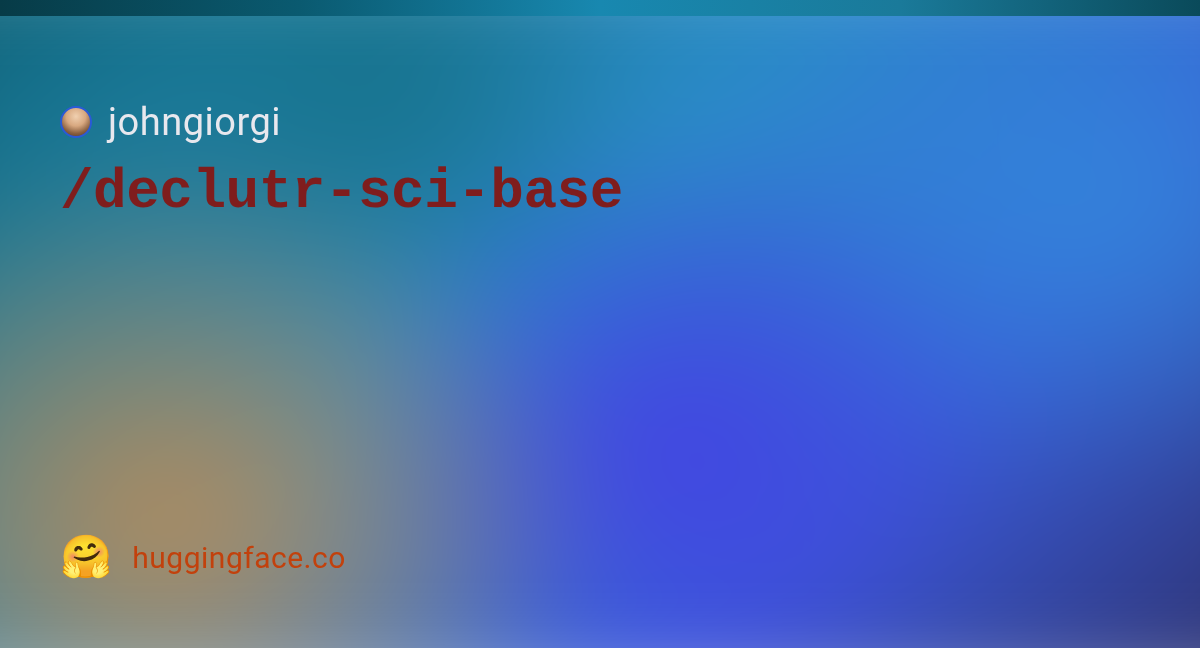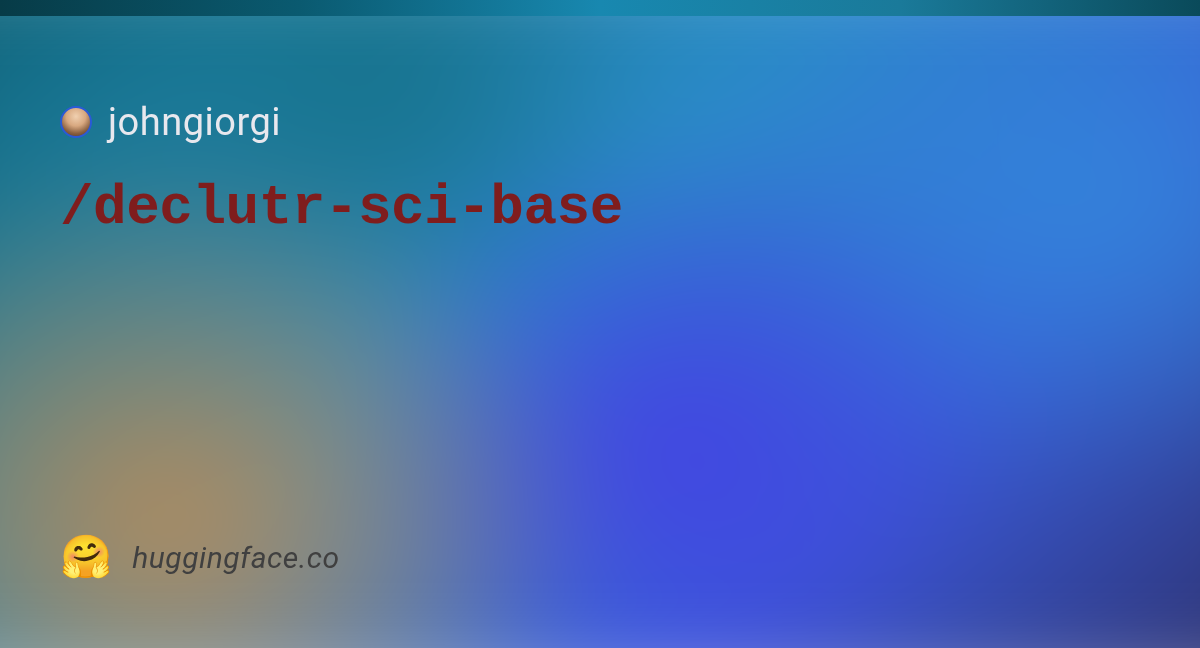--- a/index.html
+++ b/index.html
@@ -40,21 +40,21 @@
       z-index: 1;
       padding: 100px 60px 60px 60px;
       height: 100%;
       display: flex;
       flex-direction: column;
     }
     .username-row {
       display: flex;
       align-items: center;
       gap: 16px;
-      margin-bottom: 32px;
+      margin-bottom: 16px;
     }
     .avatar {
       width: 32px;
       height: 32px;
       border-radius: 50%;
       border: 2.5px solid #2a5ad8;
       background: radial-gradient(circle at 50% 30%, #f0d0b0 0%, #d8a880 40%, #8a6040 70%, #4a3020 100%);
       flex-shrink: 0;
     }
     .username {
@@ -77,23 +77,22 @@
       gap: 20px;
       padding-bottom: 10px;
     }
     .hf-logo {
       font-size: 42px;
       line-height: 1;
     }
     .domain-text {
       font-size: 30px;
       font-weight: 400;
-      color: #404040;
+      color: #c2410c;
       letter-spacing: 0.5px;
-      font-style: italic;
     }
   </style>
 </head>
 <body>
 
 <div class="background"></div>
 <div class="top-bar"></div>
 
 <div class="content">
   <div class="username-row">

